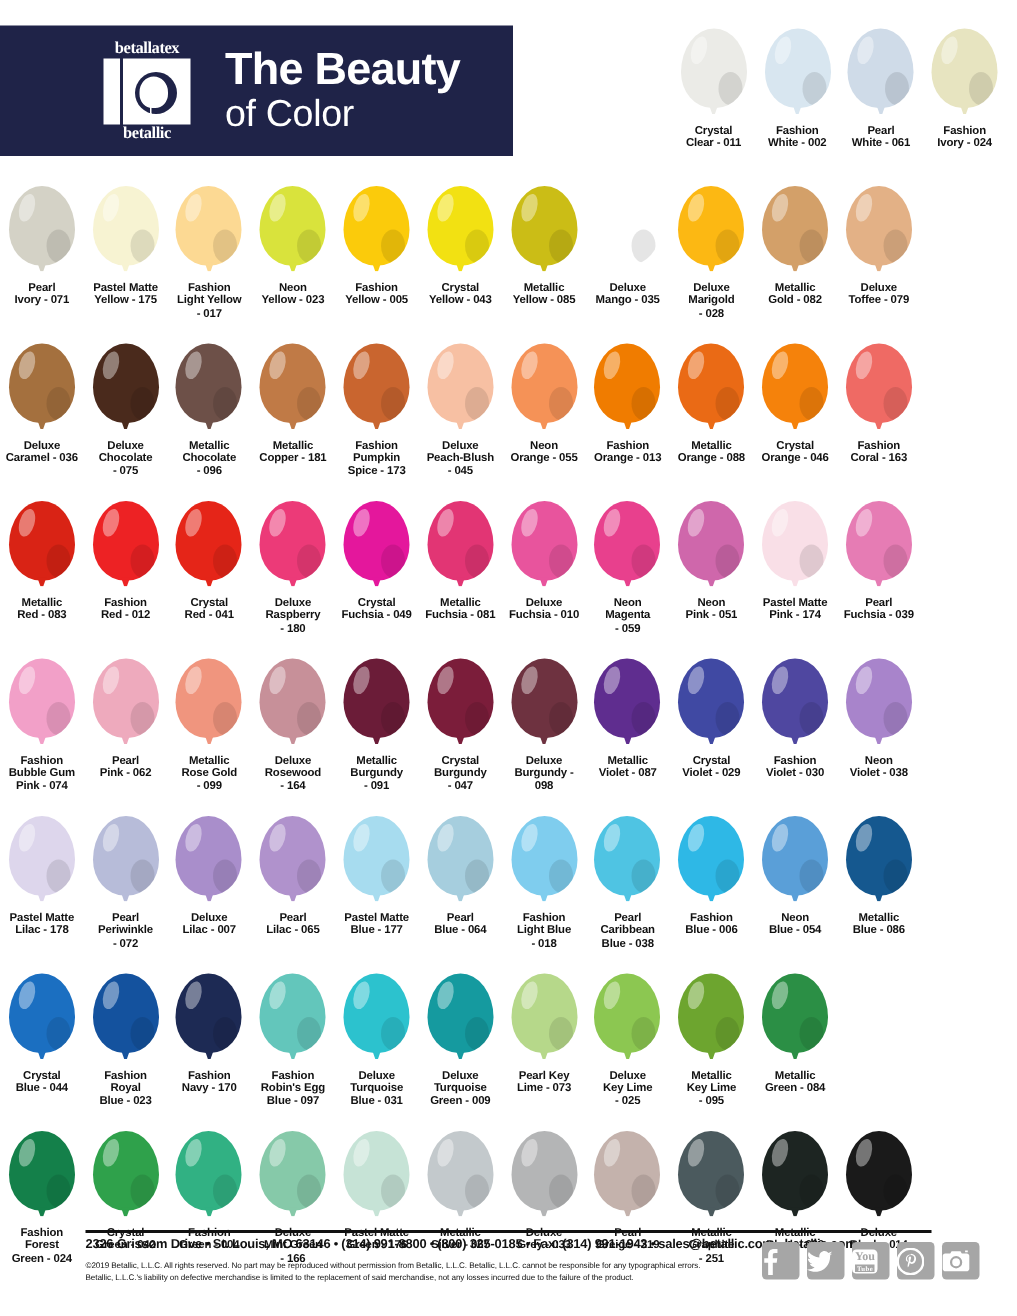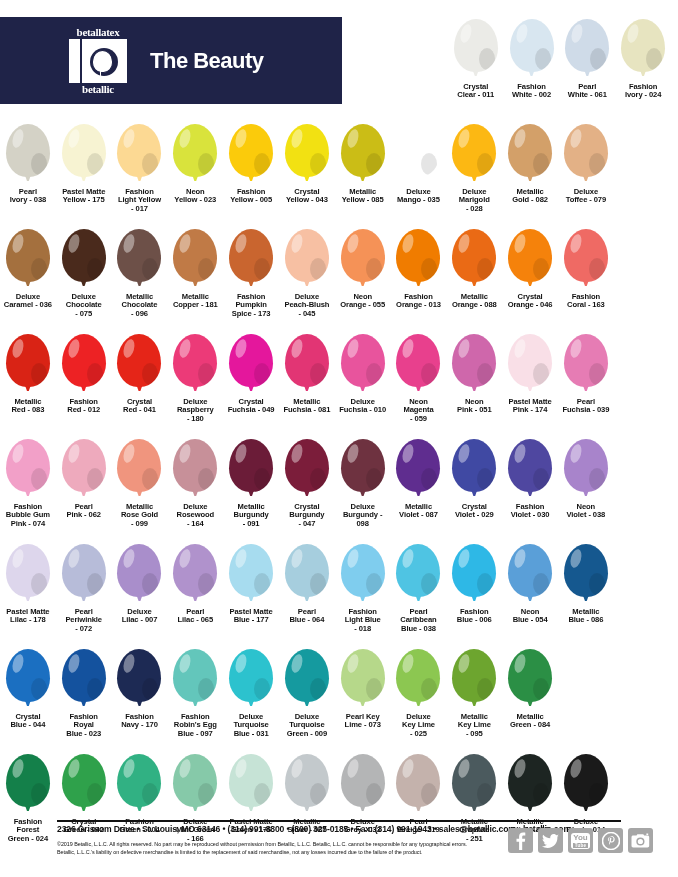--- a/index.html
+++ b/index.html
@@ -43,21 +43,21 @@
     position:absolute;left:23px;top:11px;width:19px;height:21px;
     border-radius:50% 50% 45% 45%;background:#fff;border:1px solid #1f2348;
   }
   .logo-mark .string{
     position:absolute;left:31px;top:31px;width:7px;height:12px;
     border-left:1.4px solid #fff;border-bottom:1.4px solid #fff;
     border-radius:0 0 0 8px;
   }
   .title-wrap{margin-left:16px;}
   .title-1{
-    color:#ffffff;font-size:22px;font-weight:bold;line-height:30px;
+    color:#ffffff;font-size:30px;font-weight:bold;line-height:30px;
     letter-spacing:-0.5px;
   }
   .title-2{
     color:#ffffff;font-size:25px;font-weight:normal;line-height:28px;
     letter-spacing:-0.2px;
   }
 
   
   .grid{
     position:absolute;left:0;top:17px;width:678px;
@@ -114,22 +114,22 @@
   }
   .legal{
     position:absolute;left:57px;top:21px;width:420px;
     font-size:5.4px;line-height:7.6px;color:#111;letter-spacing:-0.05px;
   }
   .social{
     position:absolute;left:508px;top:8px;display:flex;gap:5px;
   }
   .sicon{
     width:25px;height:25px;background:#a6a6a6;border-radius:3px;
-    display:flex;align-items:center;justify-content:center;
-    color:#ffffff;font-weight:bold;
+    display:flex;align-items:center;
+    color:#ffffff;font-weight:bold;font-family:Liberation Serif, serif;
   }
   .sicon svg{display:block;}
   .yt-box{
     background:#ffffff;color:#a6a6a6;border-radius:3px;
     font-size:8px;line-height:8px;font-weight:bold;
     padding:1px 2px;text-align:center;
   }
   .yt-sub{
     background:#a6a6a6;color:#ffffff;font-size:4.5px;line-height:5px;
     display:block;margin-top:1px;letter-spacing:0.3px;
@@ -147,20 +147,21 @@
         <div class="bar"></div>
         <div class="blockb"></div>
         <div class="bowl"></div>
         <div class="balloon"></div>
         <div class="string"></div>
       </div>
       <div class="logo-bot">betallic</div>
     </div>
     <div class="title-wrap">
       <div class="title-1">The Beauty</div>
+      <div class="title-2">of Color</div>
     </div>
   </div>
 
   <div class="grid" id="grid">
       <div class="row row-first">
         <div class="cell">
           <div class="balloon-art">
             <div class="balloon-body" style="background: rgb(235, 235, 231);"></div>
             <div class="balloon-neck" style="background: rgb(235, 235, 231);"></div>
           </div>
@@ -201,21 +202,21 @@
         </div>
       </div>
       <div class="row">
         <div class="cell">
           <div class="balloon-art">
             <div class="balloon-body" style="background: rgb(212, 210, 198);"></div>
             <div class="balloon-neck" style="background: rgb(212, 210, 198);"></div>
           </div>
           <div class="cap">
             <div>Pearl</div>
-            <div>Ivory - 038</div>
+            <div>Ivory - 071</div>
           </div>
         </div>
         <div class="cell">
           <div class="balloon-art">
             <div class="balloon-body" style="background: rgb(247, 243, 210);"></div>
             <div class="balloon-neck" style="background: rgb(247, 243, 210);"></div>
           </div>
           <div class="cap">
             <div>Pastel Matte</div>
             <div>Yellow - 175</div>

